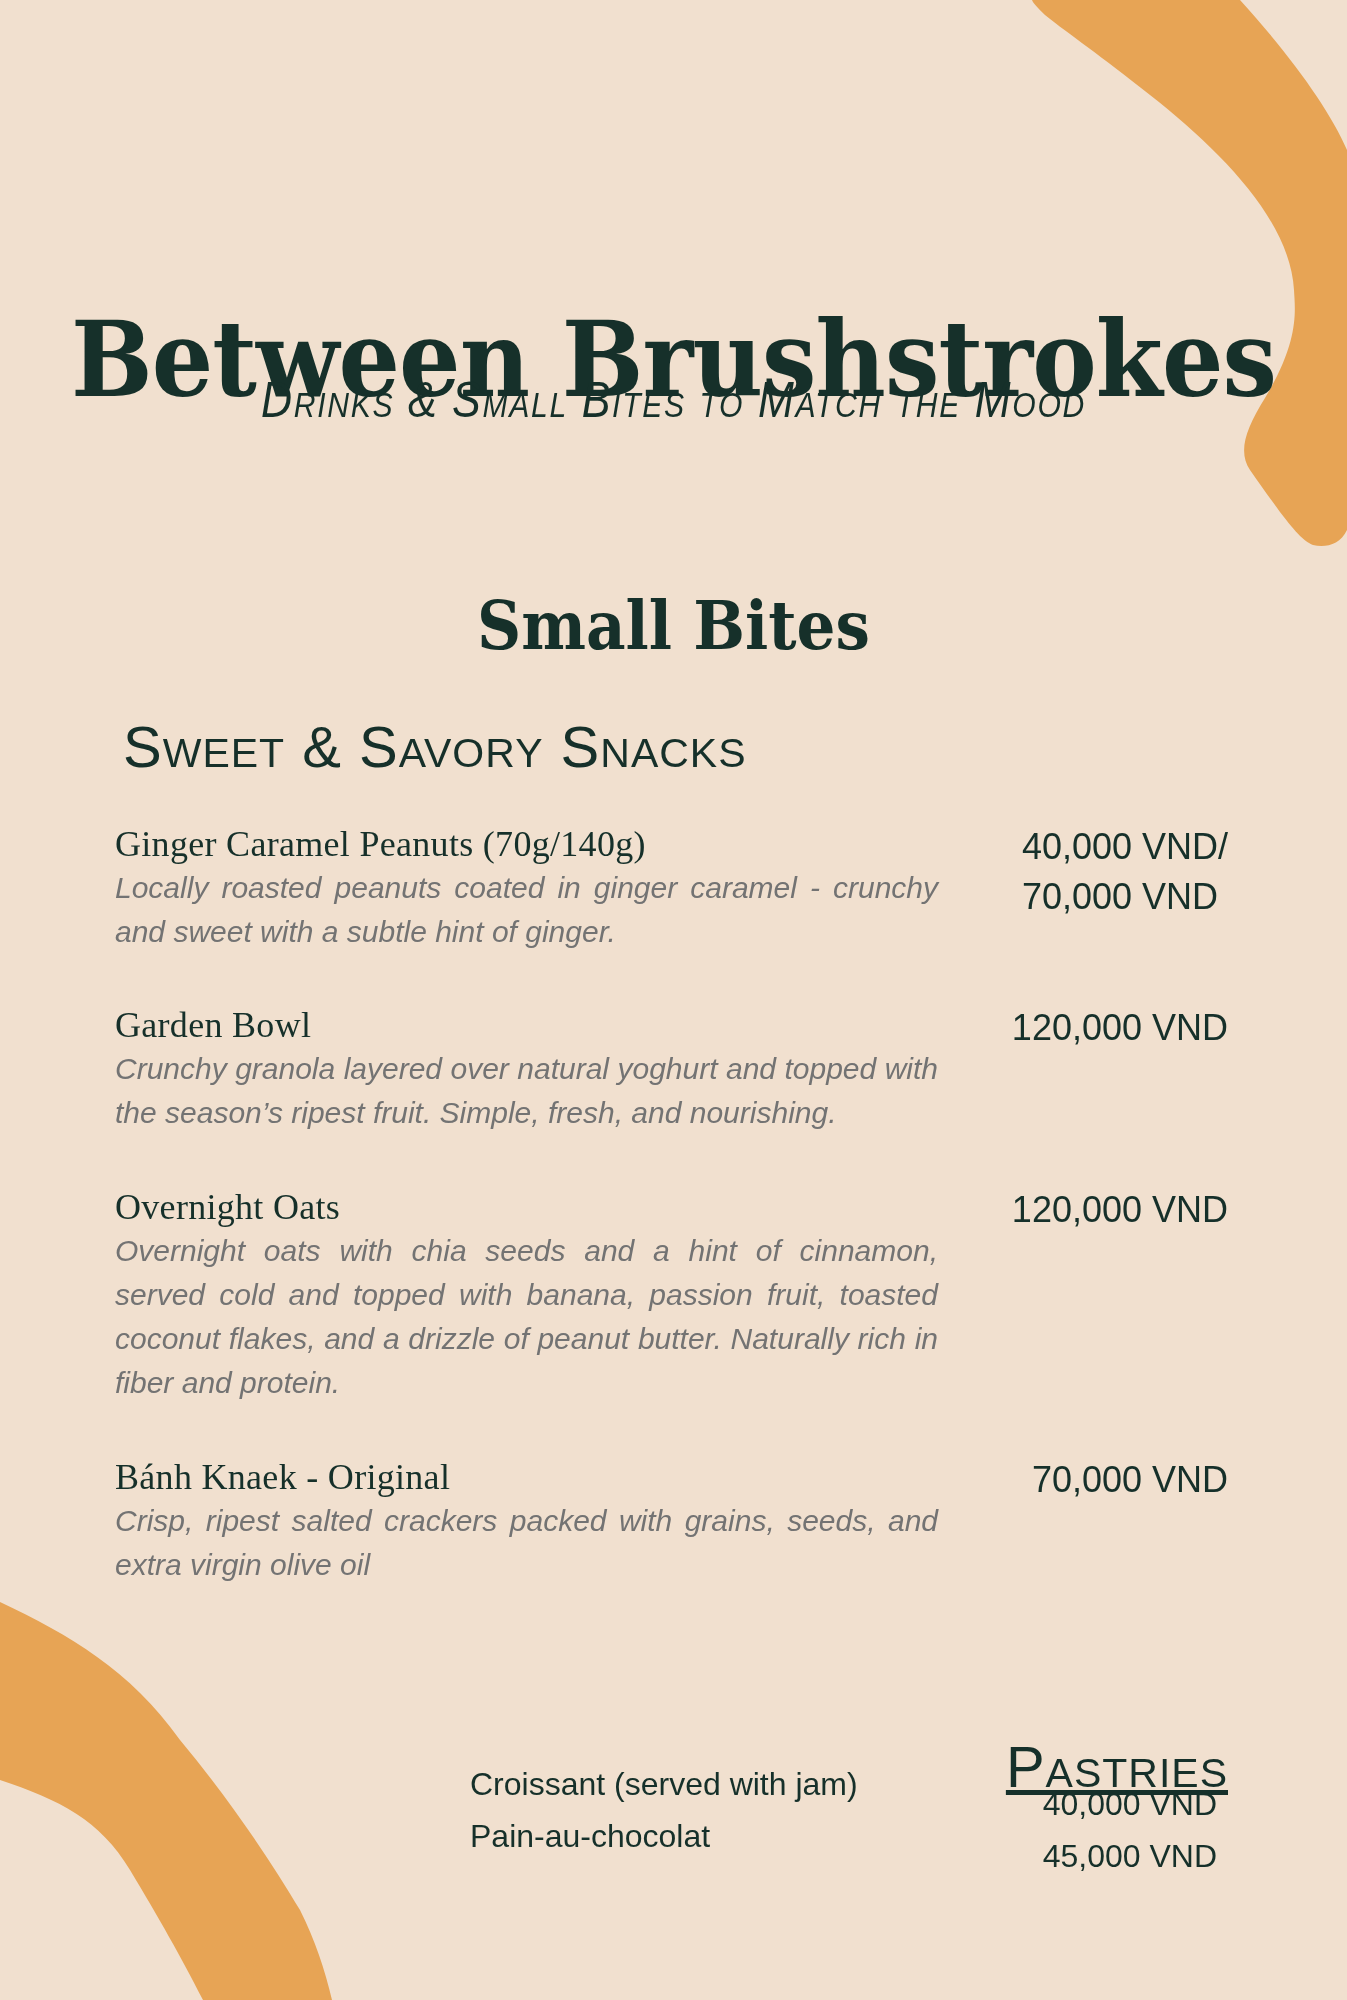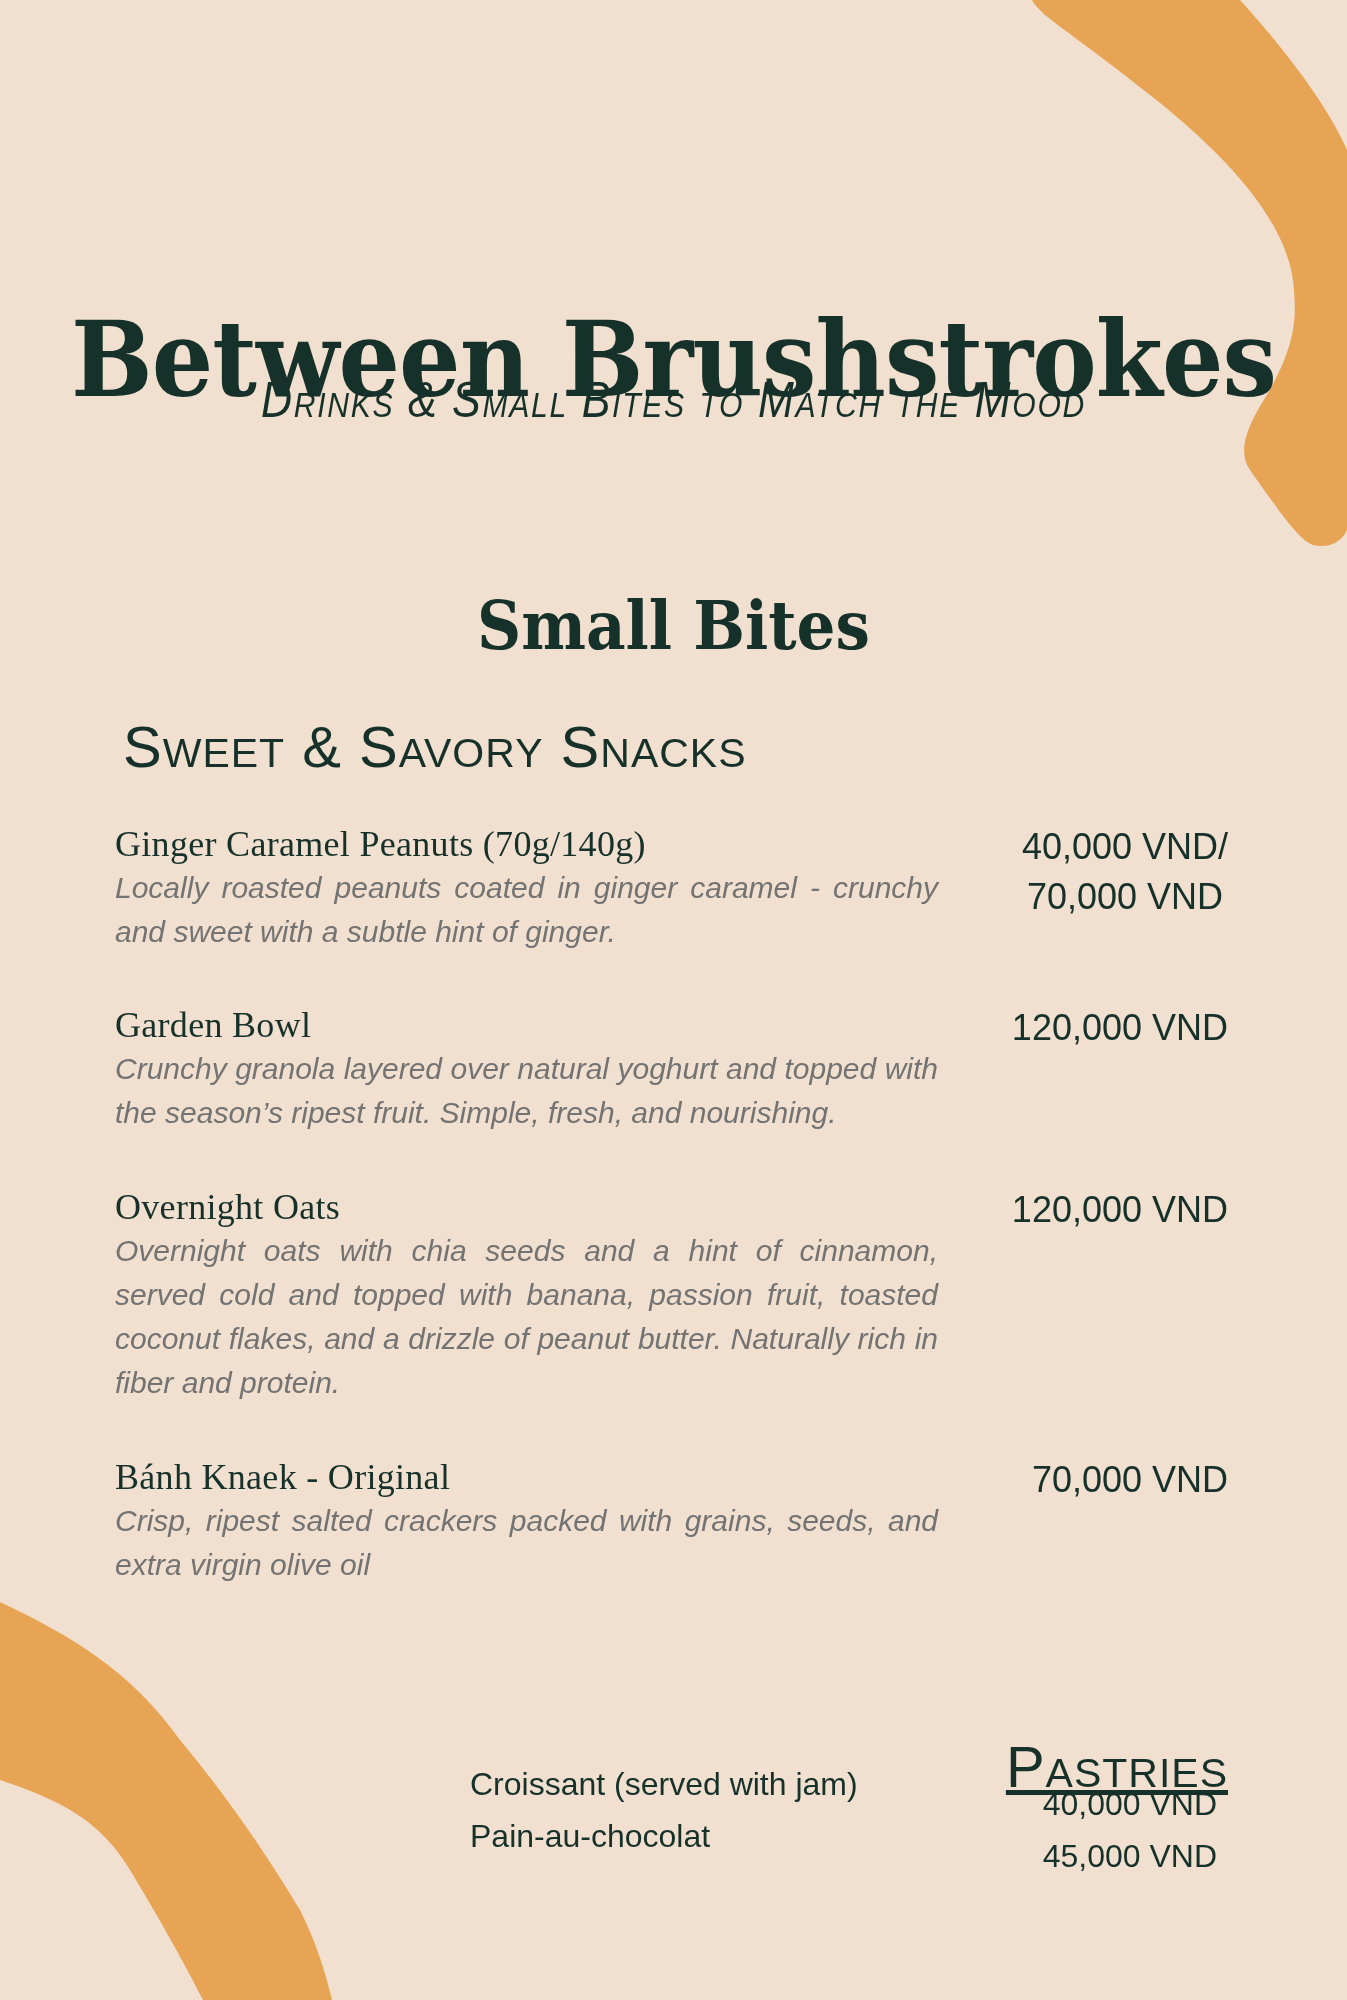--- a/index.html
+++ b/index.html
@@ -42,21 +42,21 @@
     .item .name {
       font-family: Liberation Serif, serif; font-size: 36px; line-height: 44px;
       font-weight: 300; letter-spacing: 0.3px;
     }
     .item .desc {
       width: 823px; text-align: justify; margin-top: 0;
       font-family: "Liberation Sans", sans-serif; font-style: italic;
       font-size: 30px; line-height: 44px; color: #737373;
     }
     .item .price {
-      position: absolute; right: 0; top: 0; text-align: center;
+      position: absolute; right: 0; top: 0; text-align: left;
       font-family: "Liberation Sans", sans-serif; font-size: 36px; line-height: 50px;
       white-space: pre-line;
     }
     .pastry-row { position: absolute; left: 470px; width: 758px; height: 50px;
       font-family: "Liberation Sans", sans-serif; font-size: 32px; line-height: 50px; }
     .pastry-row .pname { position: absolute; left: 0; top: 0; }
     .pastry-row .pprice { position: absolute; right: 11px; top: 0; margin-top: 20px; }
   </style>
 </head>
 <body>

